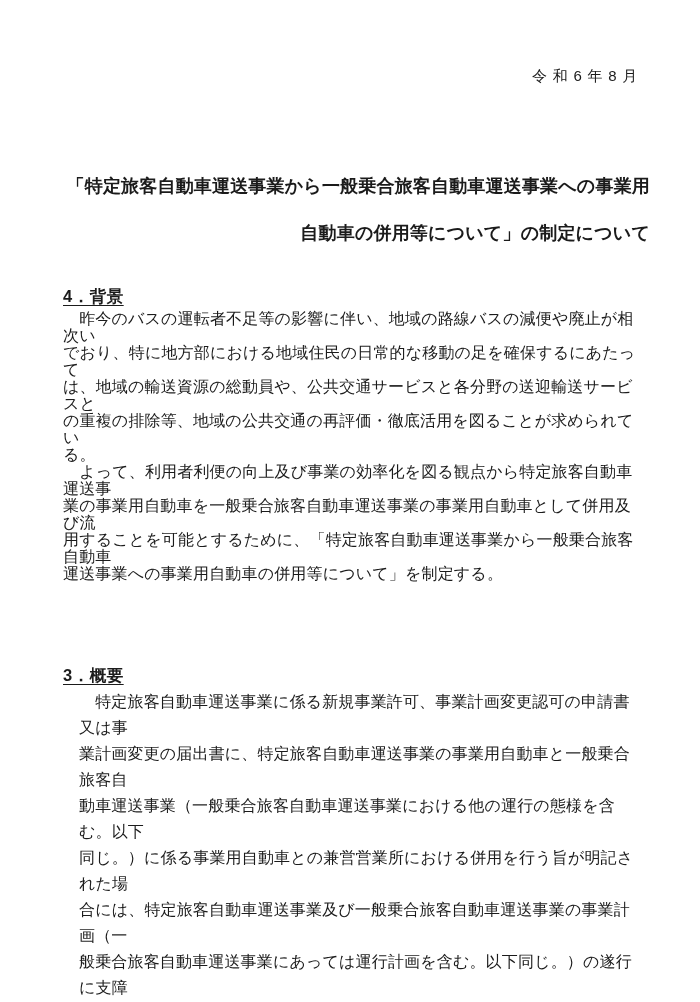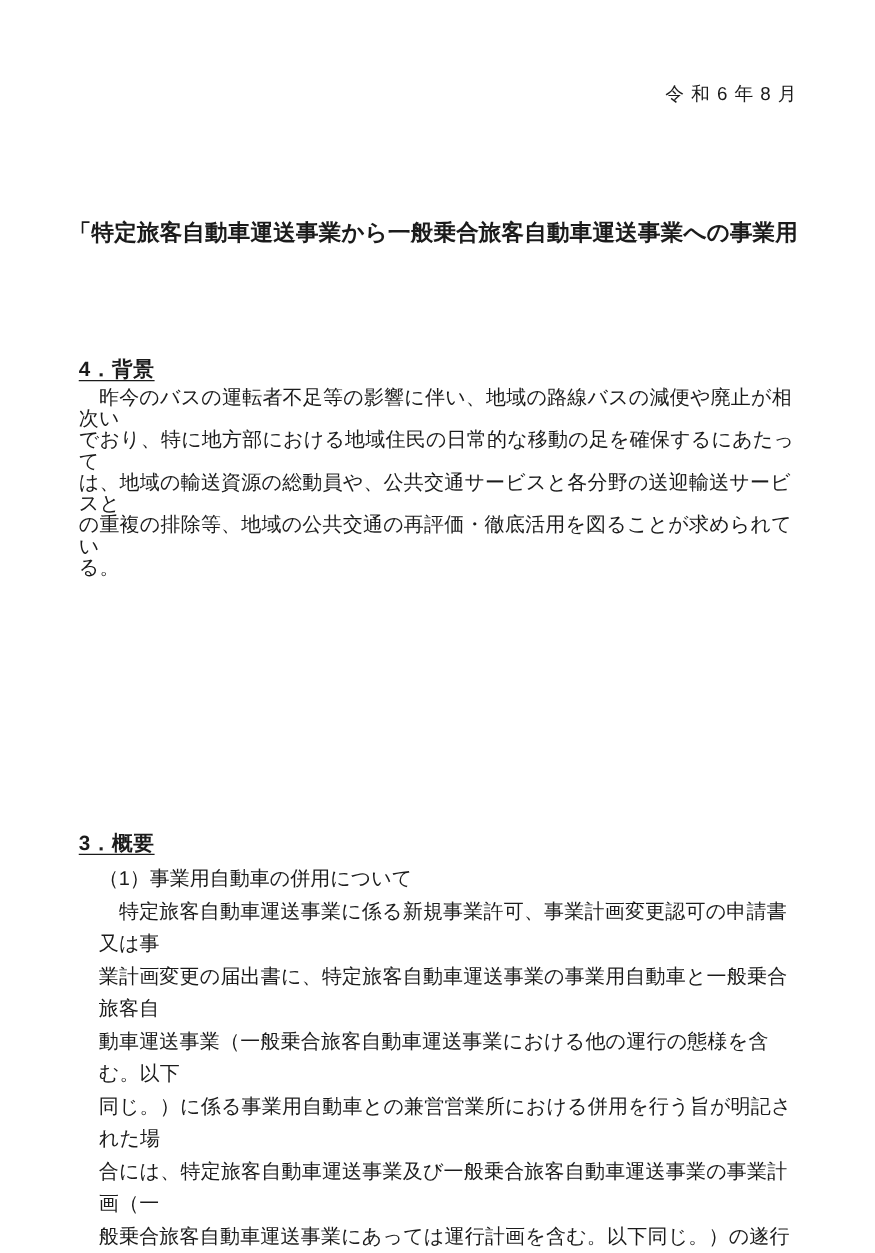--- a/index.html
+++ b/index.html
@@ -32,21 +32,21 @@
     letter-spacing: 0.38em;
   }
   .header .dept {
     letter-spacing: 0.04em;
   }
   .doc-title {
     position: absolute;
     top: 163px;
     left: 55px;
     right: 50px;
-    text-align: left;
+    text-align: right;
     font-weight: bold;
     font-size: 18px;
     line-height: 47px;
     letter-spacing: 0.01em;
   }
   .section {
     position: absolute;
     left: 63px;
     right: 57px;
   }
@@ -84,36 +84,40 @@
 <body>
 
 <div class="page">
 
   <div class="header">
     <div class="date">令和6年8月</div>
   </div>
 
   <div class="doc-title">
     <div>「特定旅客自動車運送事業から一般乗合旅客自動車運送事業への事業用</div>
+    <div>自動車の併用等について」の制定について</div>
   </div>
 
   <div class="section" id="section-1">
     <div class="sec-heading">4．背景</div>
     <div class="body-text">
       <p>　昨今のバスの運転者不足等の影響に伴い、地域の路線バスの減便や廃止が相次い
 でおり、特に地方部における地域住民の日常的な移動の足を確保するにあたって
 は、地域の輸送資源の総動員や、公共交通サービスと各分野の送迎輸送サービスと
 の重複の排除等、地域の公共交通の再評価・徹底活用を図ることが求められてい
 る。</p>
+      <p>　よって、利用者利便の向上及び事業の効率化を図る観点から特定旅客自動車運送事
+業の事業用自動車を一般乗合旅客自動車運送事業の事業用自動車として併用及び流
+用することを可能とするために、「特定旅客自動車運送事業から一般乗合旅客自動車
+運送事業への事業用自動車の併用等について」を制定する。</p>
     </div>
   </div>
 
   <div class="section" id="section-2">
     <div class="sec-heading">3．概要</div>
-    <div class="subheading">（1）事業用自動車の併用について</div>
     <div class="body-text">
       <p>　特定旅客自動車運送事業に係る新規事業許可、事業計画変更認可の申請書又は事
 業計画変更の届出書に、特定旅客自動車運送事業の事業用自動車と一般乗合旅客自
 動車運送事業（一般乗合旅客自動車運送事業における他の運行の態様を含む。以下
 同じ。）に係る事業用自動車との兼営営業所における併用を行う旨が明記された場
 合には、特定旅客自動車運送事業及び一般乗合旅客自動車運送事業の事業計画（一
 般乗合旅客自動車運送事業にあっては運行計画を含む。以下同じ。）の遂行に支障
 のない場合に認め、申請どおり許可、認可を行うほか、届出を受け付けることとす
 る。</p>
     </div>

